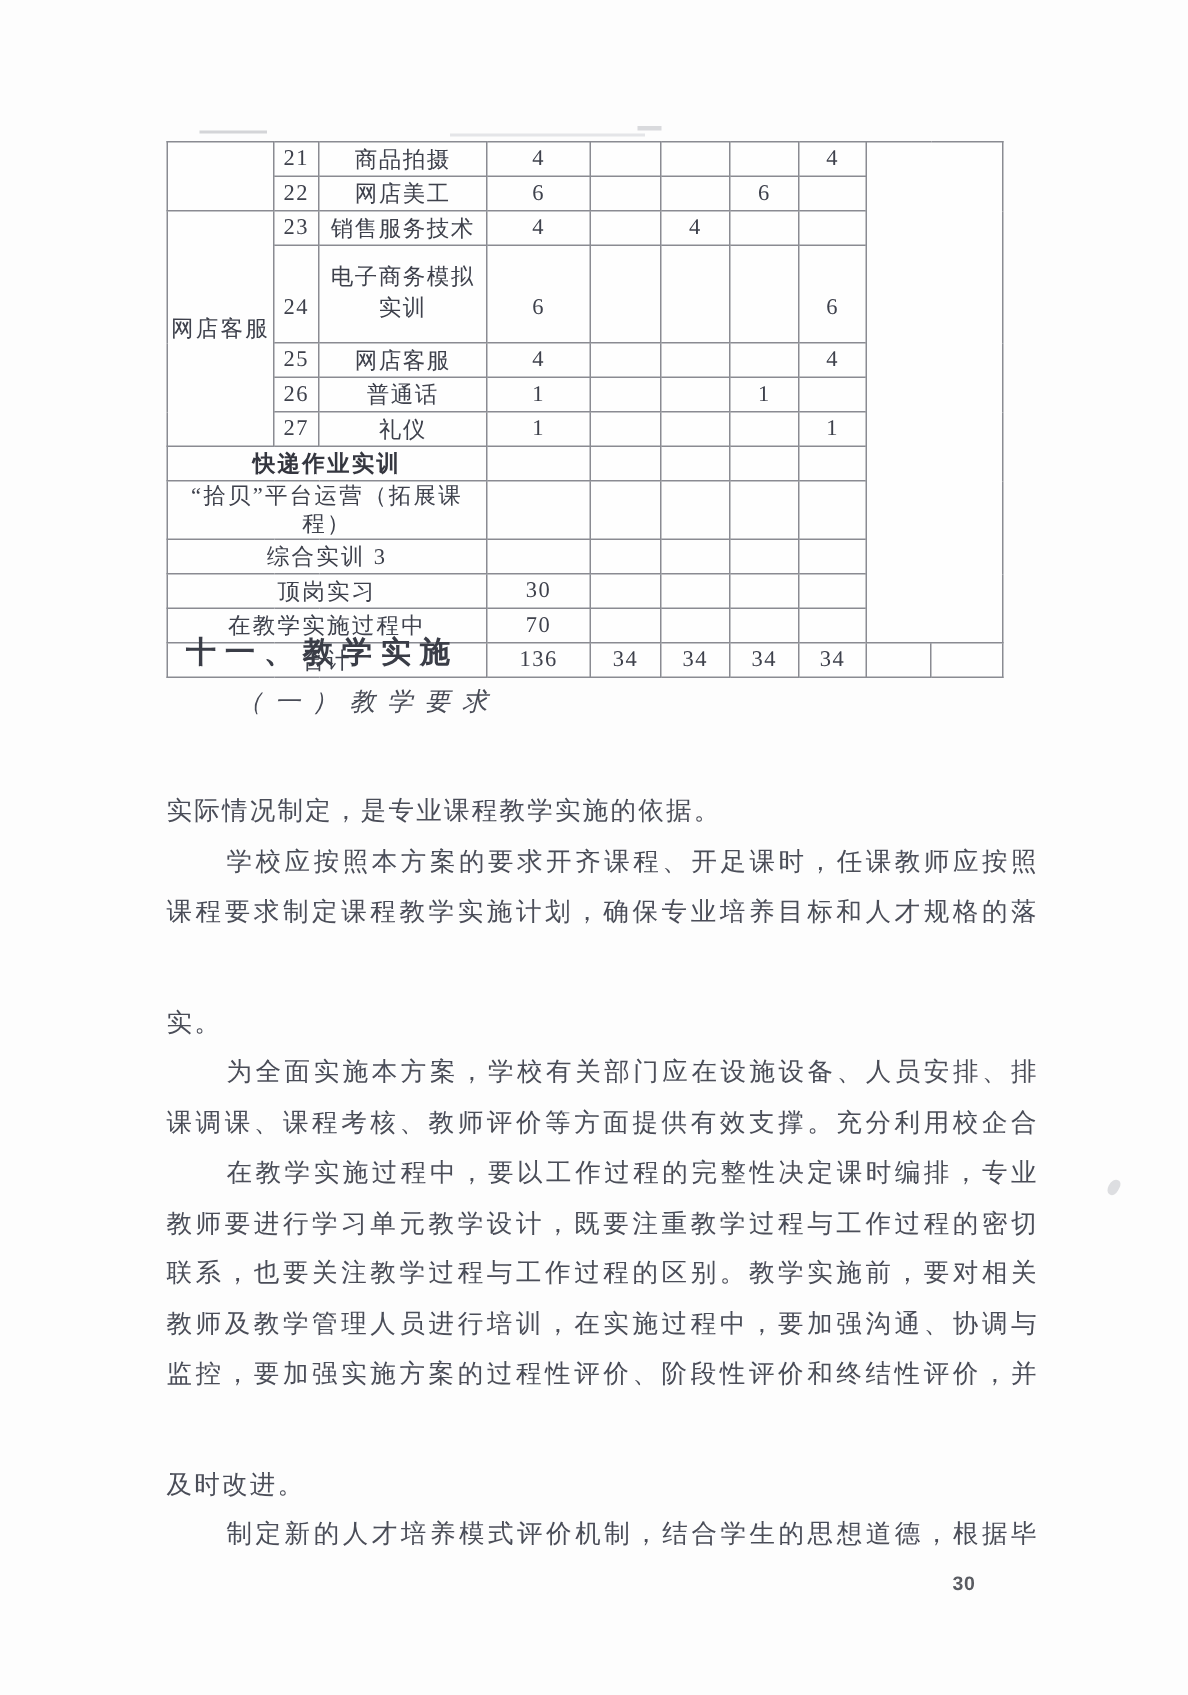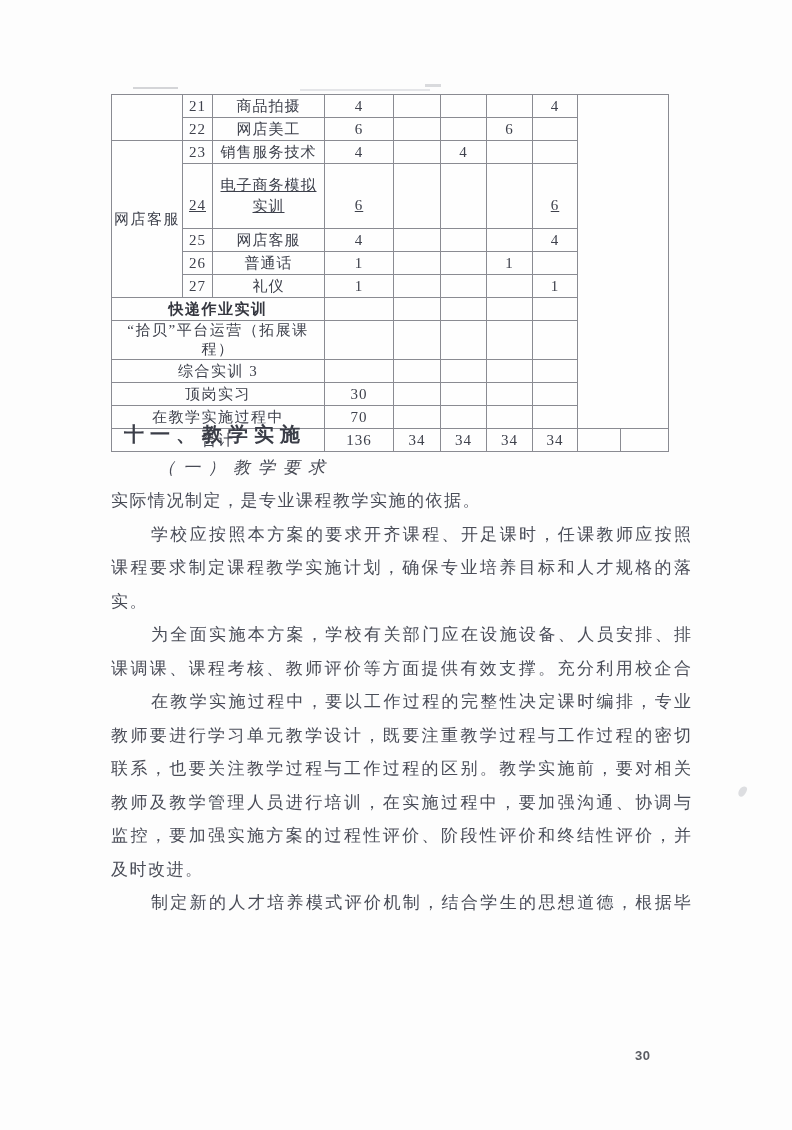--- a/index.html
+++ b/index.html
@@ -21,21 +21,21 @@
   }
   .curriculum-table td {
     border:1px solid #8a8b92;
     text-align:center; vertical-align:middle;
     height:23px; padding:0 2px;
     font-size:15px; color:#3e414c;
     letter-spacing:1px;
     overflow:hidden;
     background:#fefefe;
   }
-  .curriculum-table tr.row-tall td { height:65px;text-decoration:underline; }
+  .curriculum-table tr.row-tall td { height:65px; }
   .curriculum-table td.wrap { line-height:21px; padding:0 4px; }
   .curriculum-table td.low { vertical-align:bottom; padding-bottom:14px; }
   .curriculum-table td.bold { font-weight:bold; color:#34363f; }
   .curriculum-table td.label { letter-spacing:1.5px; }
 
   
   .sec-title {
     position:absolute; left:124px; top:421px;
     font-size:20px; font-weight:bold; color:#3a3d47;
     letter-spacing:6px;
@@ -48,21 +48,21 @@
   }
 
   
   .body-text {
     position:absolute; left:111px; top:484px;
     width:580px;
     font-size:17px; color:#4a4d58;
   }
   .body-text .line { height:33.5px; line-height:33.5px; }
   .body-text .line.full { text-align:justify; text-align-last:justify; }
-  .body-text .line.short { text-align:left; letter-spacing:1.5px; }
+  .body-text .line.short { text-align:left; letter-spacing:1.5px;margin-top:40px; }
   .body-text .line.indent { text-indent:40px; }
 
   
   .page-num {
     position:absolute; left:635px; top:1048px;
     font-family:"Liberation Sans", sans-serif;
     font-size:13px; font-weight:bold; color:#5a5c62;
     letter-spacing:0.5px;
   }
 

